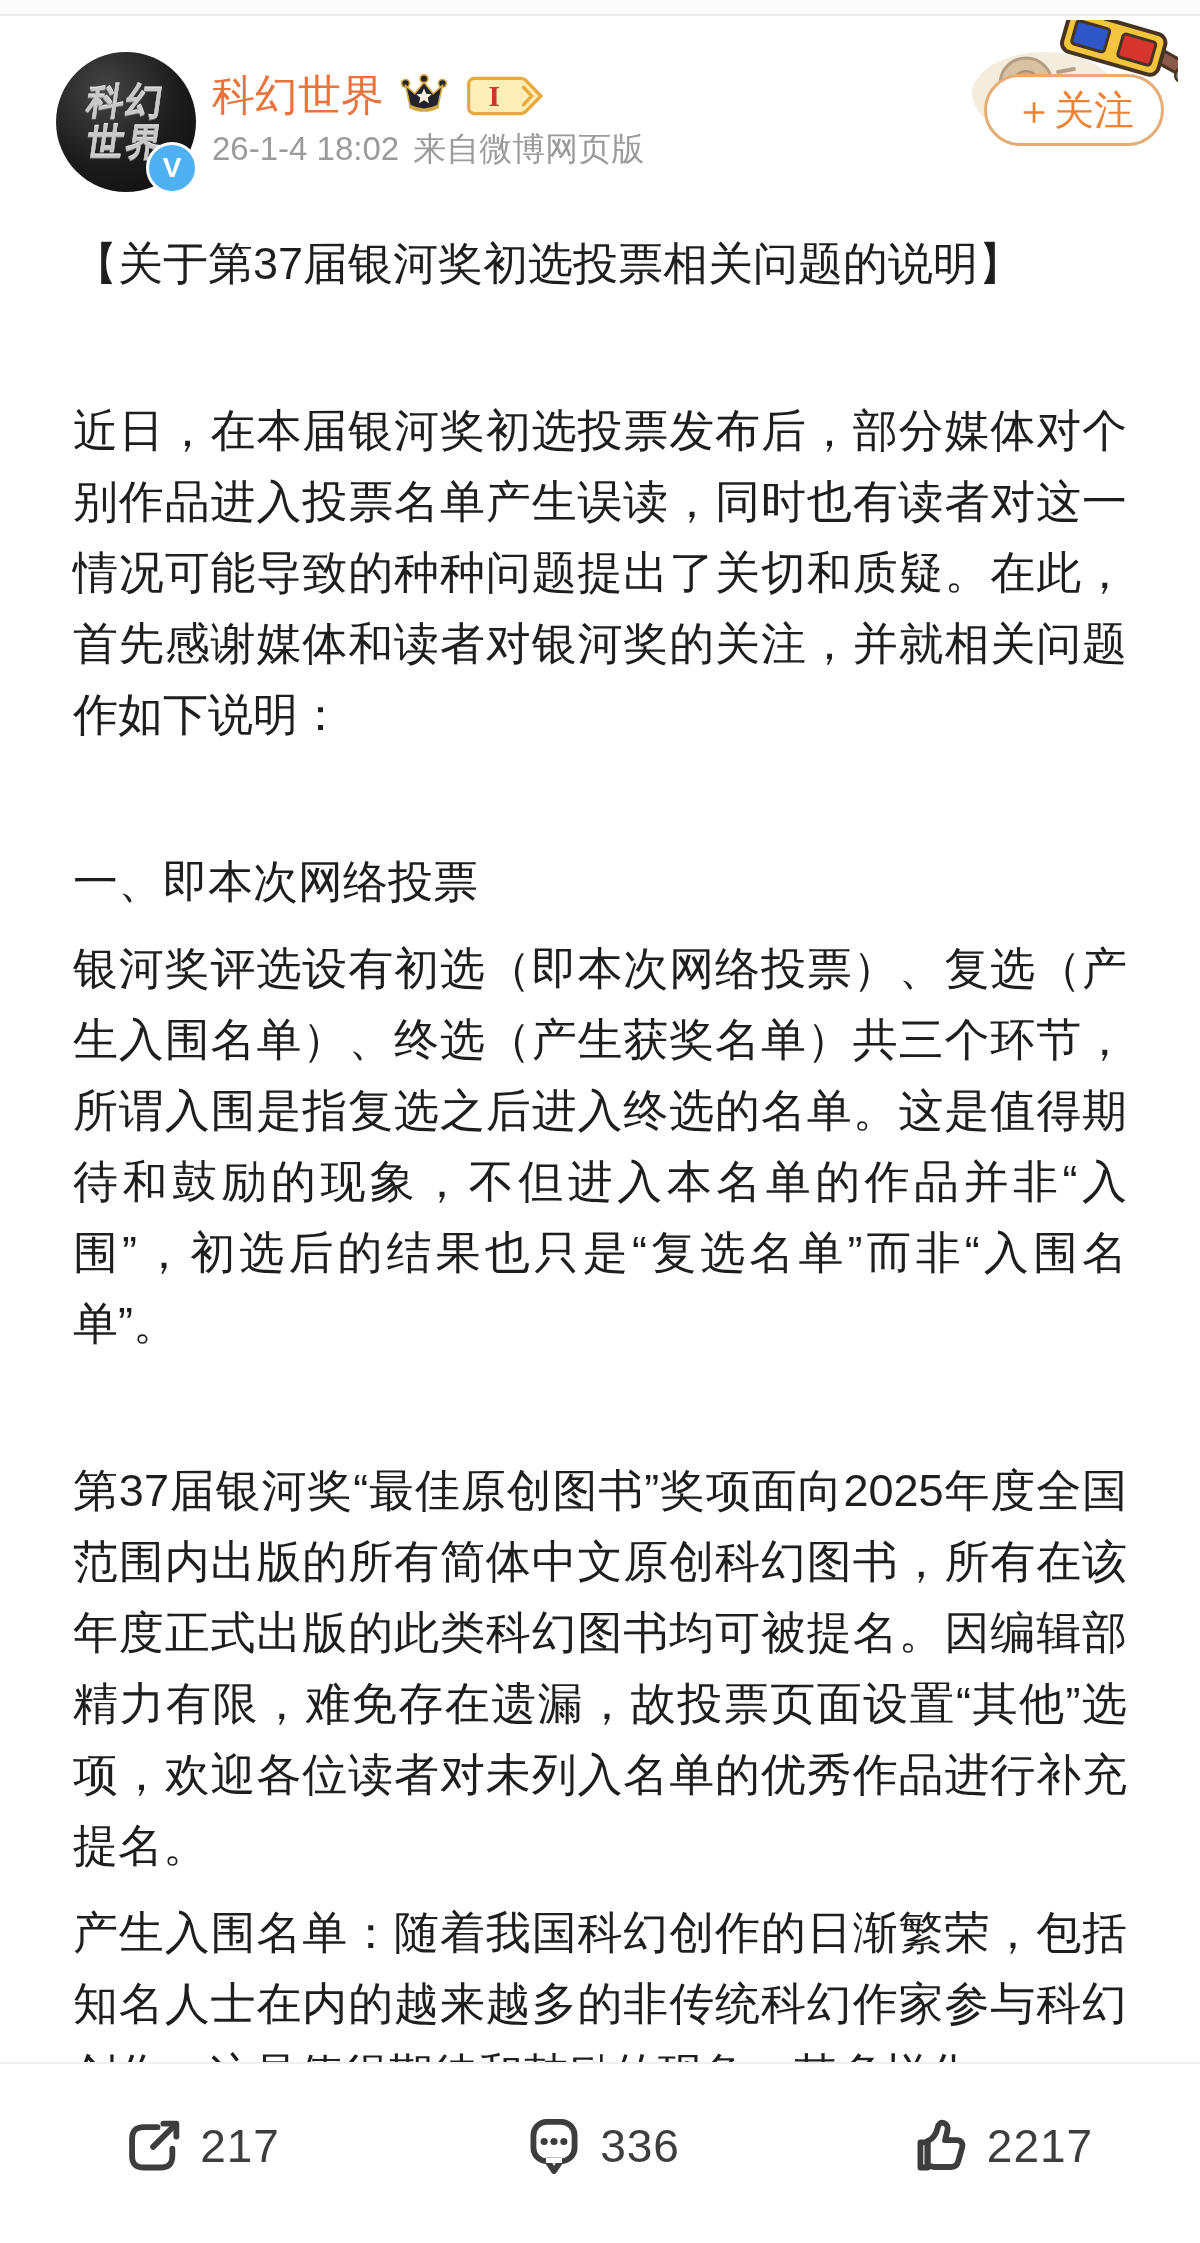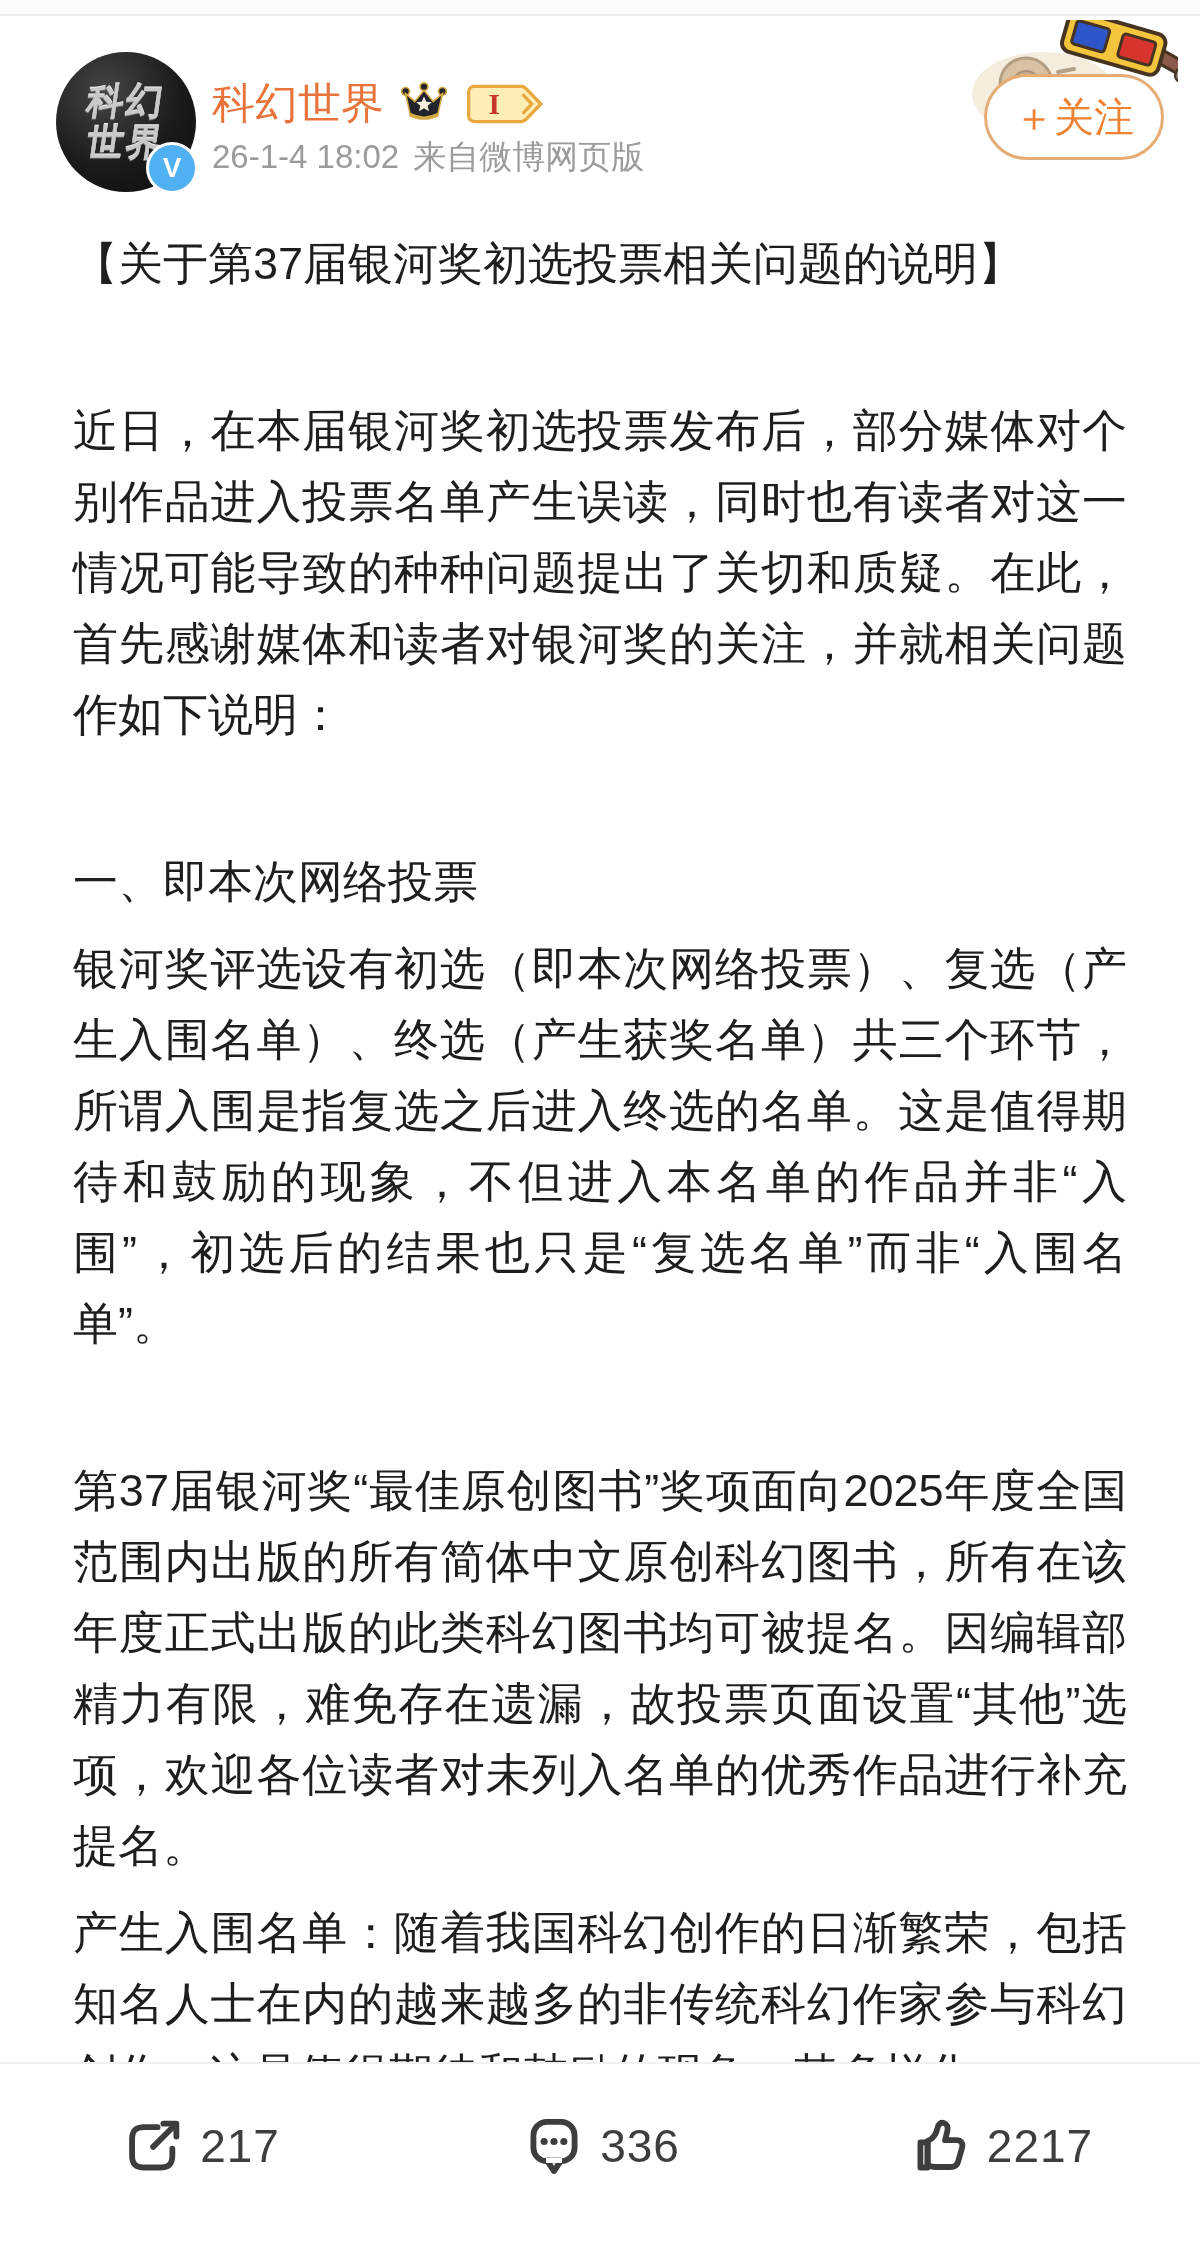--- a/index.html
+++ b/index.html
@@ -25,36 +25,36 @@
     font-weight:bold; font-size:37px; line-height:41px; letter-spacing:2px;
     color:#c9c9c9; transform:skewX(-8deg);
     text-shadow:0 1px 0 #6e6e6e, 0 -1px 0 #f2f2f2;
   }
   .v-badge {
     position:absolute; right:-2px; bottom:-2px; width:52px; height:52px;
     border-radius:50%; background:var(--verified-blue,#4fb0f2);
     border:3px solid #ffffff; color:#ffffff; font-weight:bold; font-size:28px;
     display:flex; align-items:center; justify-content:center;
   }
-  .user-block { position:absolute; left:212px; top:64px; }
+  .user-block { position:absolute; left:212px; top:56px; }
   .name-row { display:flex; align-items:center; gap:14px; }
   .username {
     font-size:43px; font-weight:500; color:var(--username-orange,#e8743c);
     cursor:pointer; line-height:1.1;
   }
   .crown-icon svg, .vip-badge svg { display:block; }
   .meta-row { margin-top:8px; font-size:33px; color:var(--timestamp-gray,#9b9b9b); }
   .meta-row .src { margin-left:14px; }
 
   
   .follow-area { position:absolute; right:34px; top:0; width:230px; height:172px; }
   .decoration { position:absolute; right:-12px; top:4px; z-index:0; }
   .follow-btn {
     position:absolute; right:2px; top:58px; z-index:1;
-    width:180px; height:86px; border-radius:44px;
+    width:180px; height:72px; border-radius:44px;
     background:#ffffff; border:3px solid var(--follow-border,#e5ad75);
     color:var(--follow-orange,#ee8233); font-size:40px;
     font-family:"Liberation Sans", sans-serif;
     display:flex; align-items:center; justify-content:center; cursor:pointer;
   }
 
   
   .content {
     padding:0 57px; margin-top:34px;
     font-size:45px; line-height:71px; text-align:justify;

